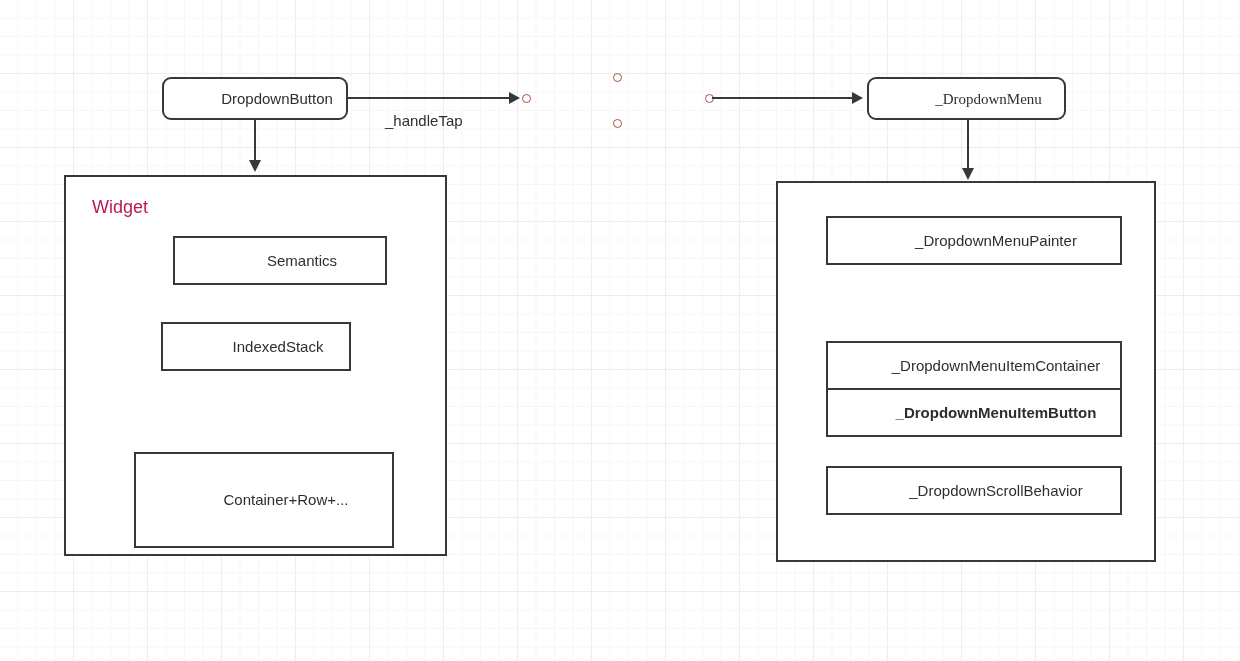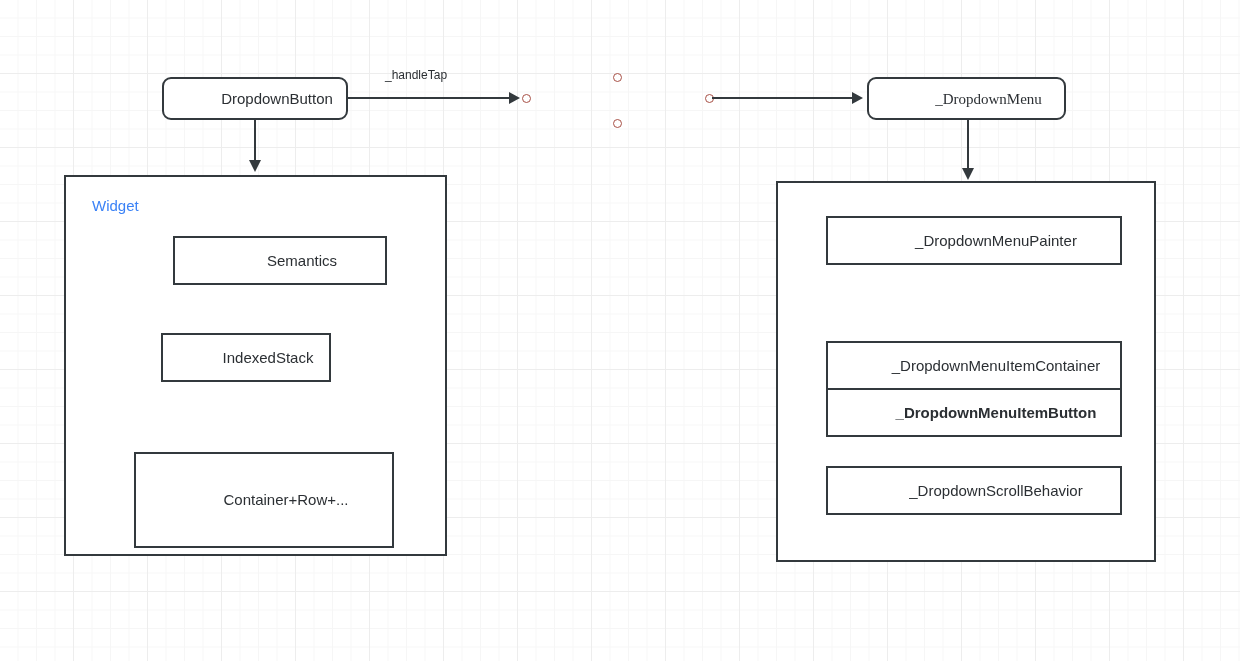--- a/index.html
+++ b/index.html
@@ -45,22 +45,22 @@
   .node.rounded { border-radius: 9px; }
 
   .group {
     position: absolute;
     box-sizing: border-box;
     background: #ffffff;
     border: 2px solid #33393d;
   }
   .group-label {
     position: absolute;
-    color: #3b82f6;
-    font-size: 15px;
+    color: #be185d;
+    font-size: 18px;
     white-space: nowrap;
   }
 
   .edge-line {
     position: absolute;
     background: #33393d;
   }
   .edge-h { height: 2px; }
   .edge-v { width: 2px; }
 
@@ -85,23 +85,24 @@
     height: 9px;
     box-sizing: border-box;
     border: 1.4px solid #a85046;
     border-radius: 50%;
     background: #ffffff;
   }
 
   .edge-label {
     position: absolute;
     color: #2b2f33;
-    font-size: 12px;
+    font-size: 15px;
     white-space: nowrap;
     background: transparent;
+    margin-top: 44px;
   }
 </style>
 </head>
 <body>
 
 <div id="canvas">
 
   <div class="node rounded" style="left:162px; top:77px; width:186px; height:43px;">
     <span>DropdownButton</span>
   </div>
@@ -130,21 +131,21 @@
   <div class="arrow-down" style="left:962px; top:168px;"></div>
 
   <div class="group" style="left:64px; top:175px; width:383px; height:381px;">
     <div class="group-label" style="left:26px; top:20px;">Widget</div>
   </div>
 
   <div class="node" style="left:145px; top:236px; width:214px; height:49px;margin-left:28px;">
     <span>Semantics</span>
   </div>
 
-  <div class="node" style="left:161px; top:333px; width:170px; height:49px;">
+  <div class="node" style="left:161px; top:322px; width:190px; height:49px;">
     <span>IndexedStack</span>
   </div>
 
   <div class="node" style="left:134px; top:452px; width:260px; height:96px;">
     <span>Container+Row+...</span>
   </div>
 
   <div class="group" style="left:776px; top:181px; width:380px; height:381px;"></div>
 
   <div class="node" style="left:826px; top:216px; width:296px; height:49px;align-items:center;">

